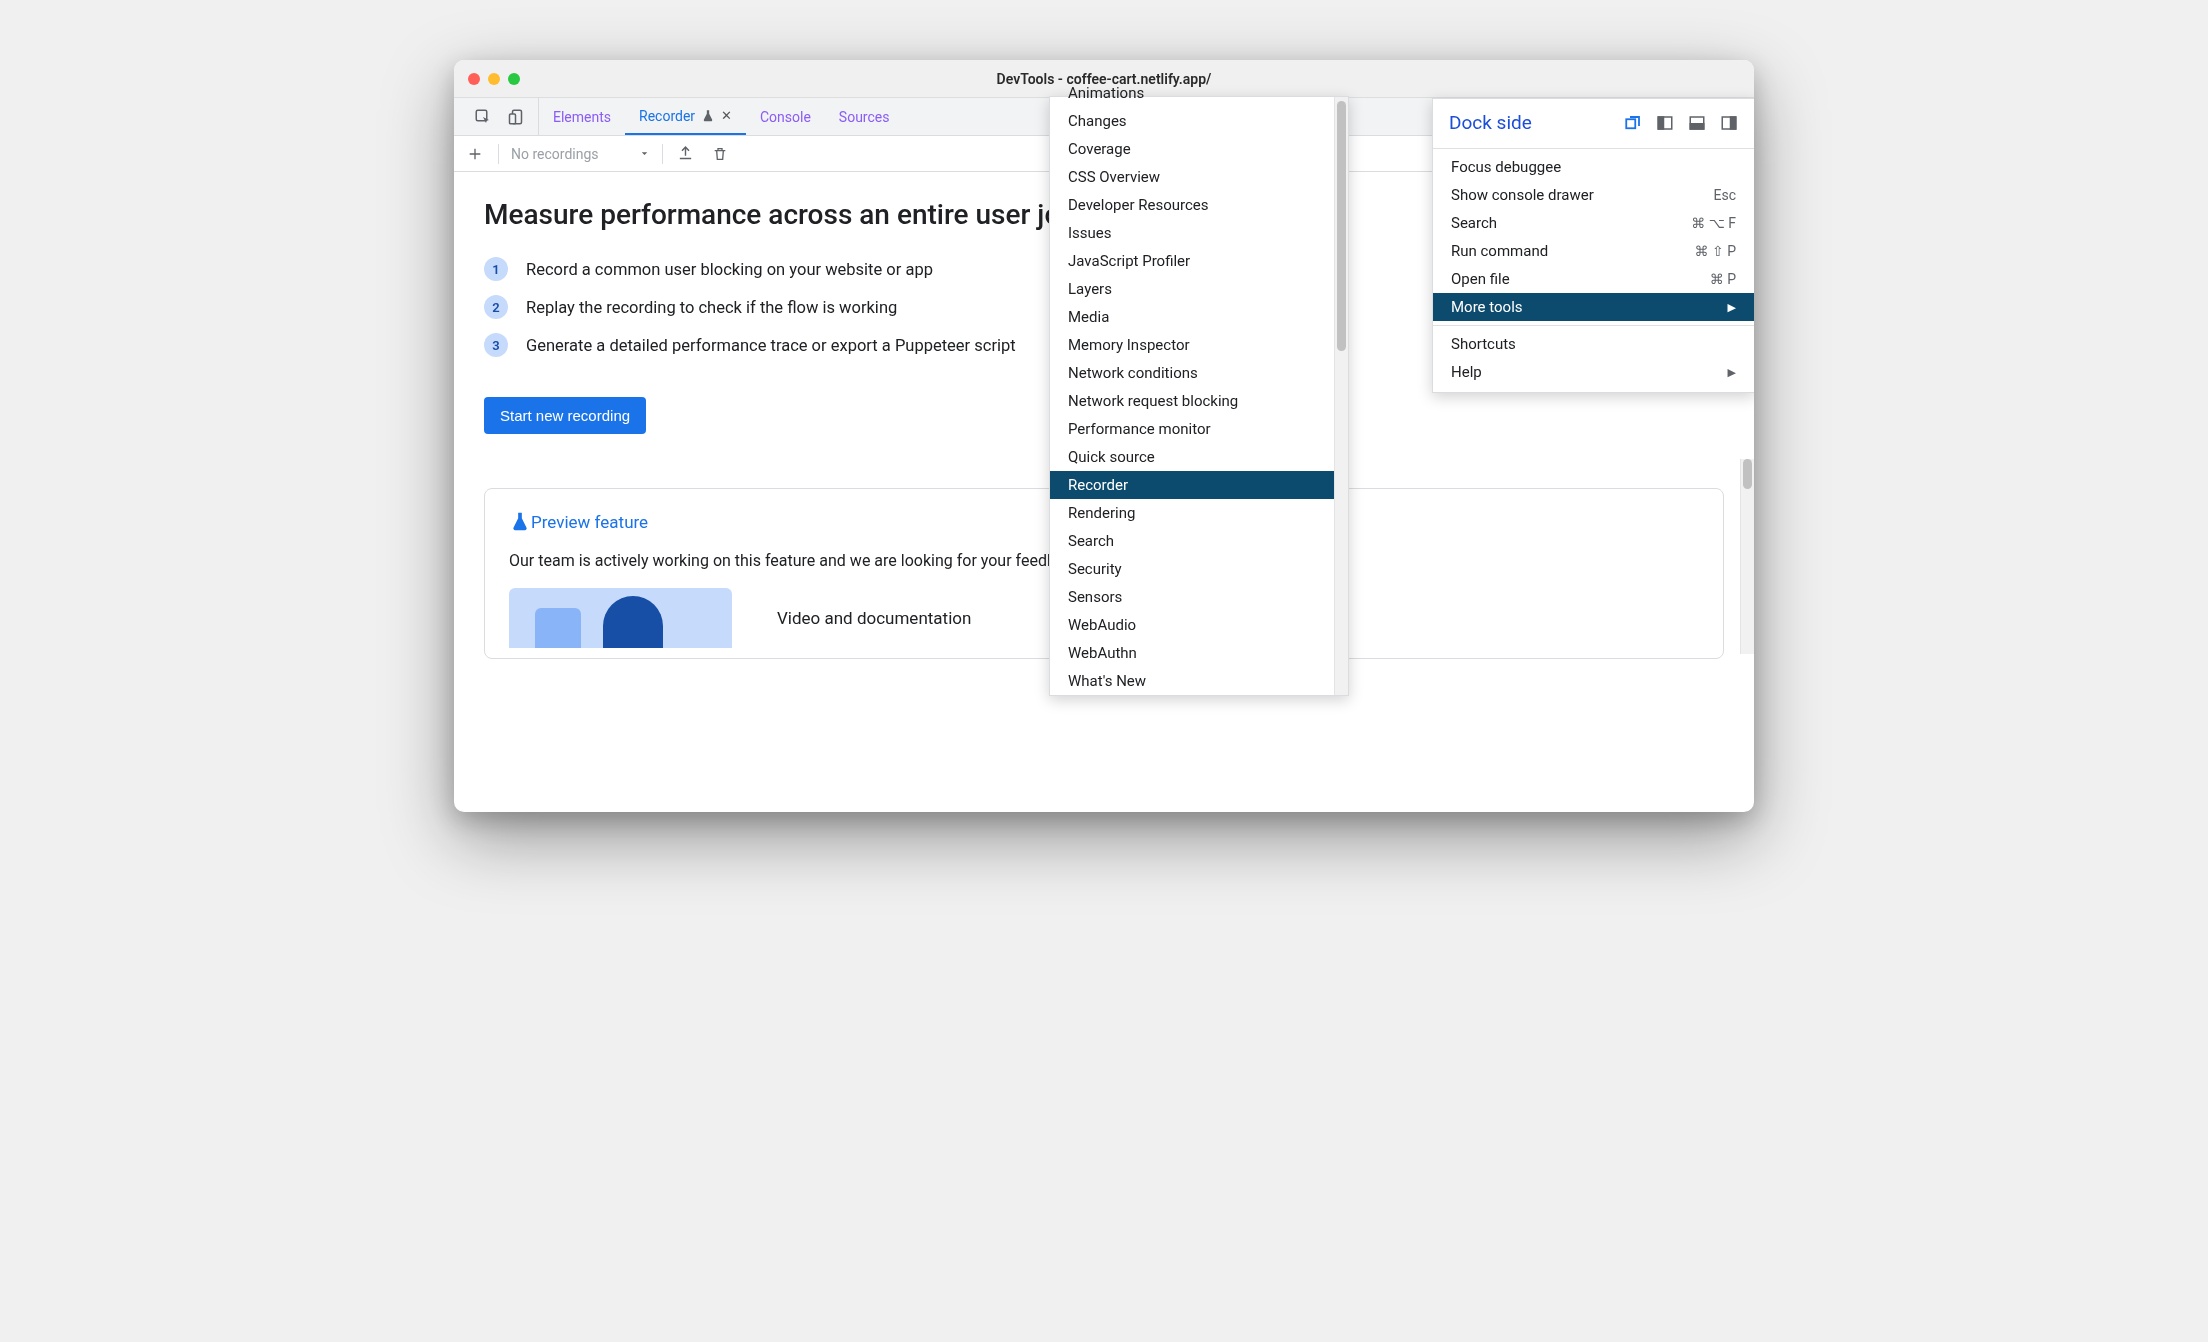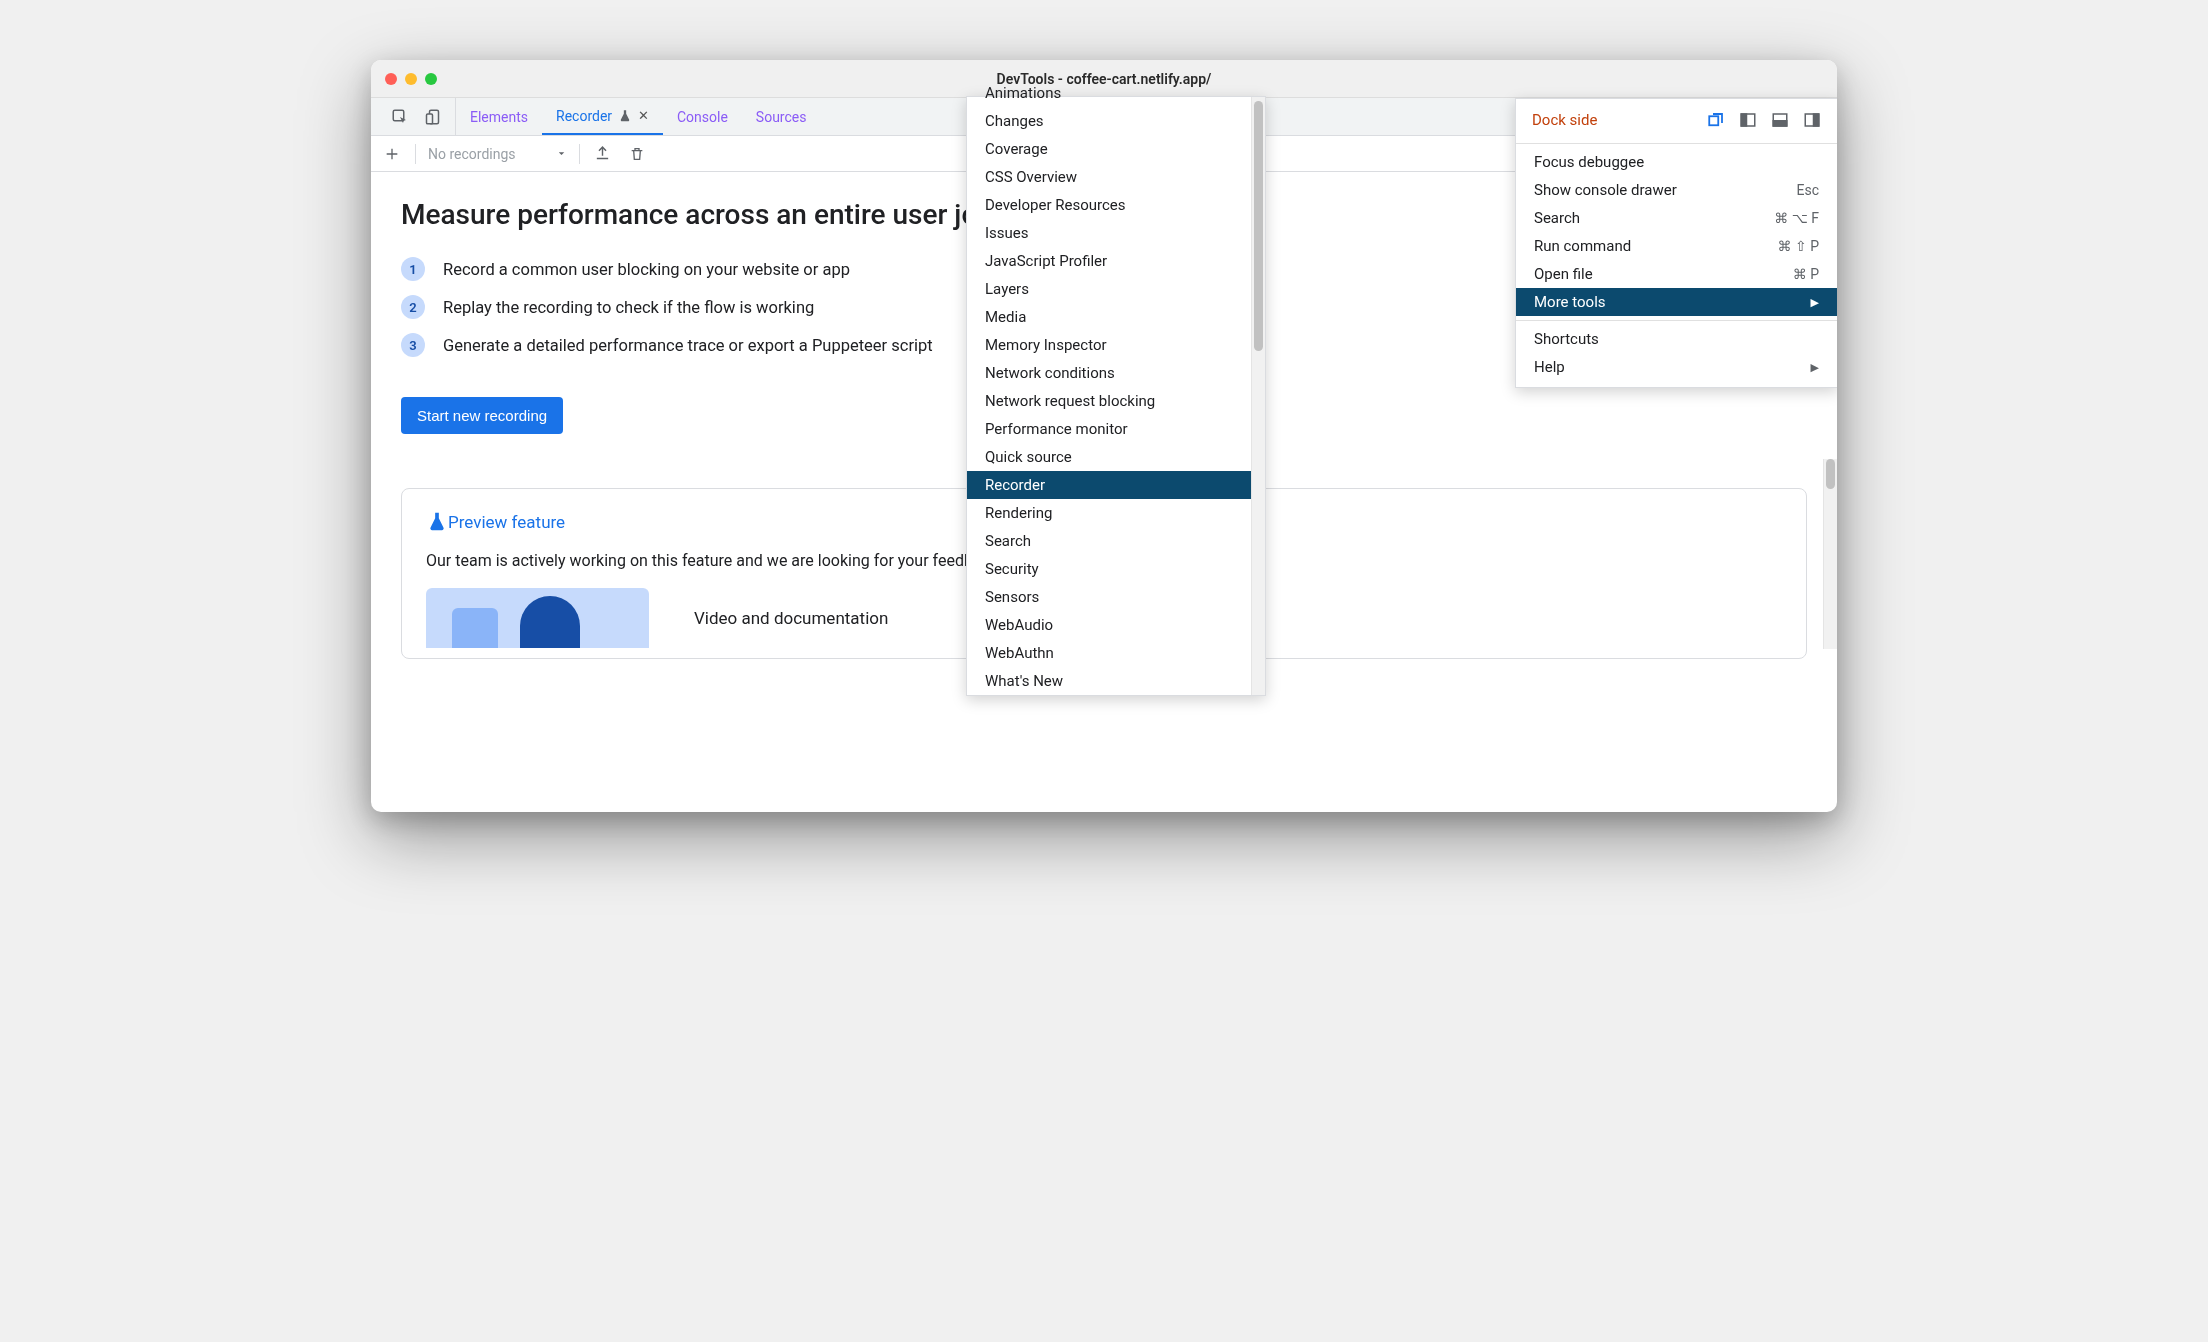--- a/index.html
+++ b/index.html
@@ -6,21 +6,21 @@
 body {
   font-family: -apple-system, BlinkMacSystemFont, "Segoe UI", Roboto, sans-serif;
   background: #f0f0f0;
   display: flex;
   justify-content: center;
   align-items: flex-start;
   padding: 60px 40px;
   min-height: 100vh;
 }
 .window {
-  width: 1466px;
+  width: 1300px;
   background: #fff;
   border-radius: 10px;
   box-shadow: 0 25px 70px rgba(0,0,0,0.38), 0 8px 25px rgba(0,0,0,0.20);
   overflow: hidden;
   position: relative;
 }
 .titlebar {
   height: 38px;
   background: #f0f0f0;
   display: flex;
@@ -197,21 +197,21 @@
   right: -1px;
   width: 323px;
   padding: 4px 0 6px;
 }
 .dock-row {
   display: flex;
   align-items: center;
   padding: 8px 16px 10px;
   gap: 10px;
 }
-.dock-label { font-size: 15px; color: #c2410c; }
+.dock-label { font-size: 19px; color: #1d4ed8; }
 .dock-icons { margin-left: auto; display: flex; gap: 14px; }
 .dock-icon { width: 18px; height: 18px; display: flex; align-items: center; justify-content: center; }
 .cmd-row { display: flex; align-items: center; padding: 5px 18px; cursor: pointer; }
 .cmd-row .kbd { margin-left: auto; color: #5f6368; font-size: 14px; }
 .submenu-arrow { margin-left: auto; font-size: 11px; }
 .scrollbar-v {
   position: absolute;
   width: 14px;
   background: #f1f1f1;
   border-left: 1px solid #e4e4e4;

